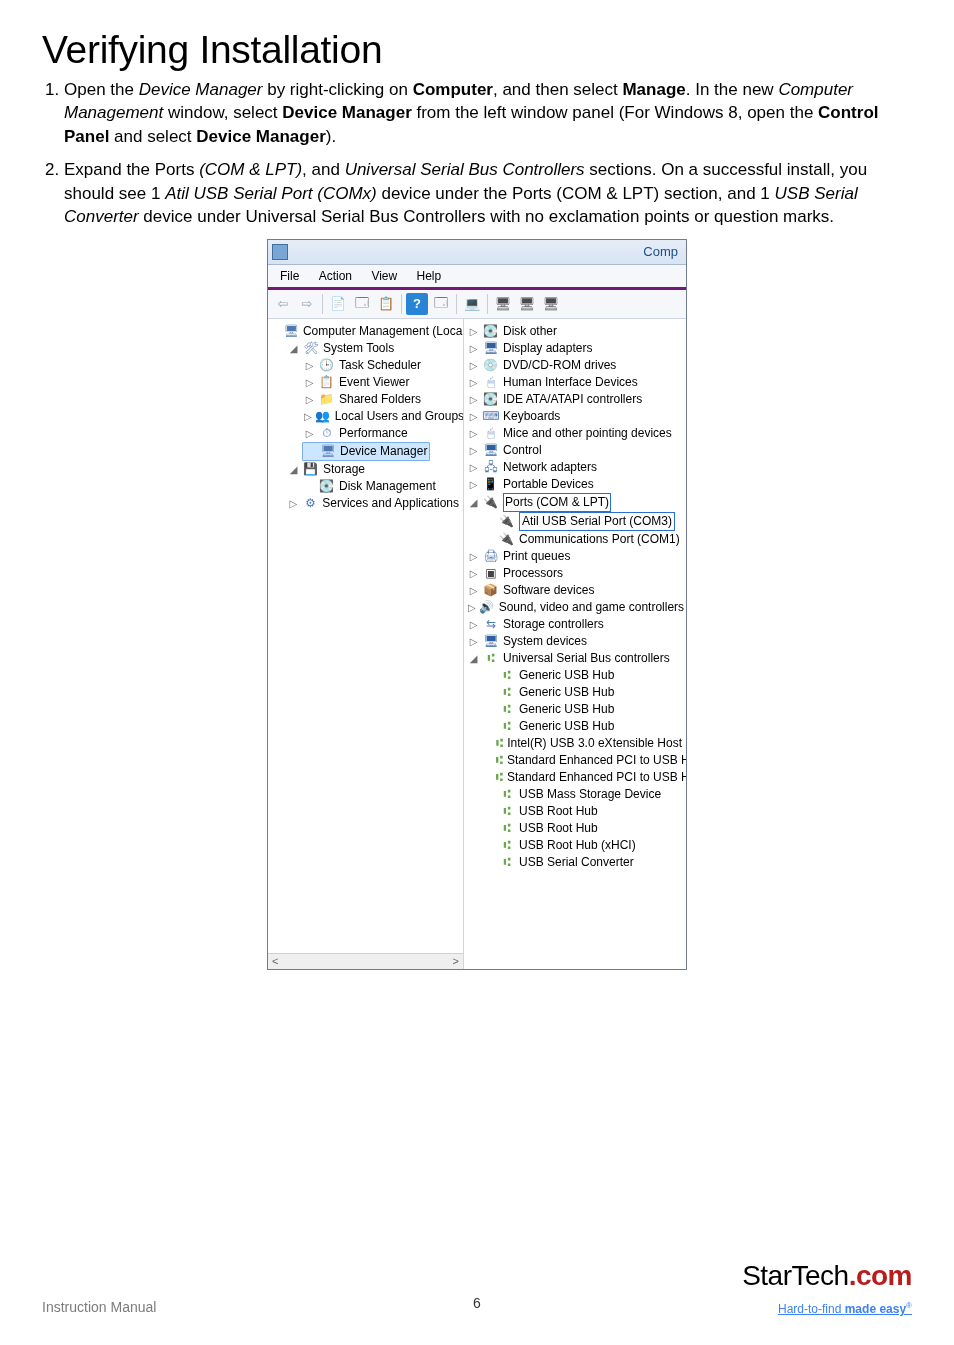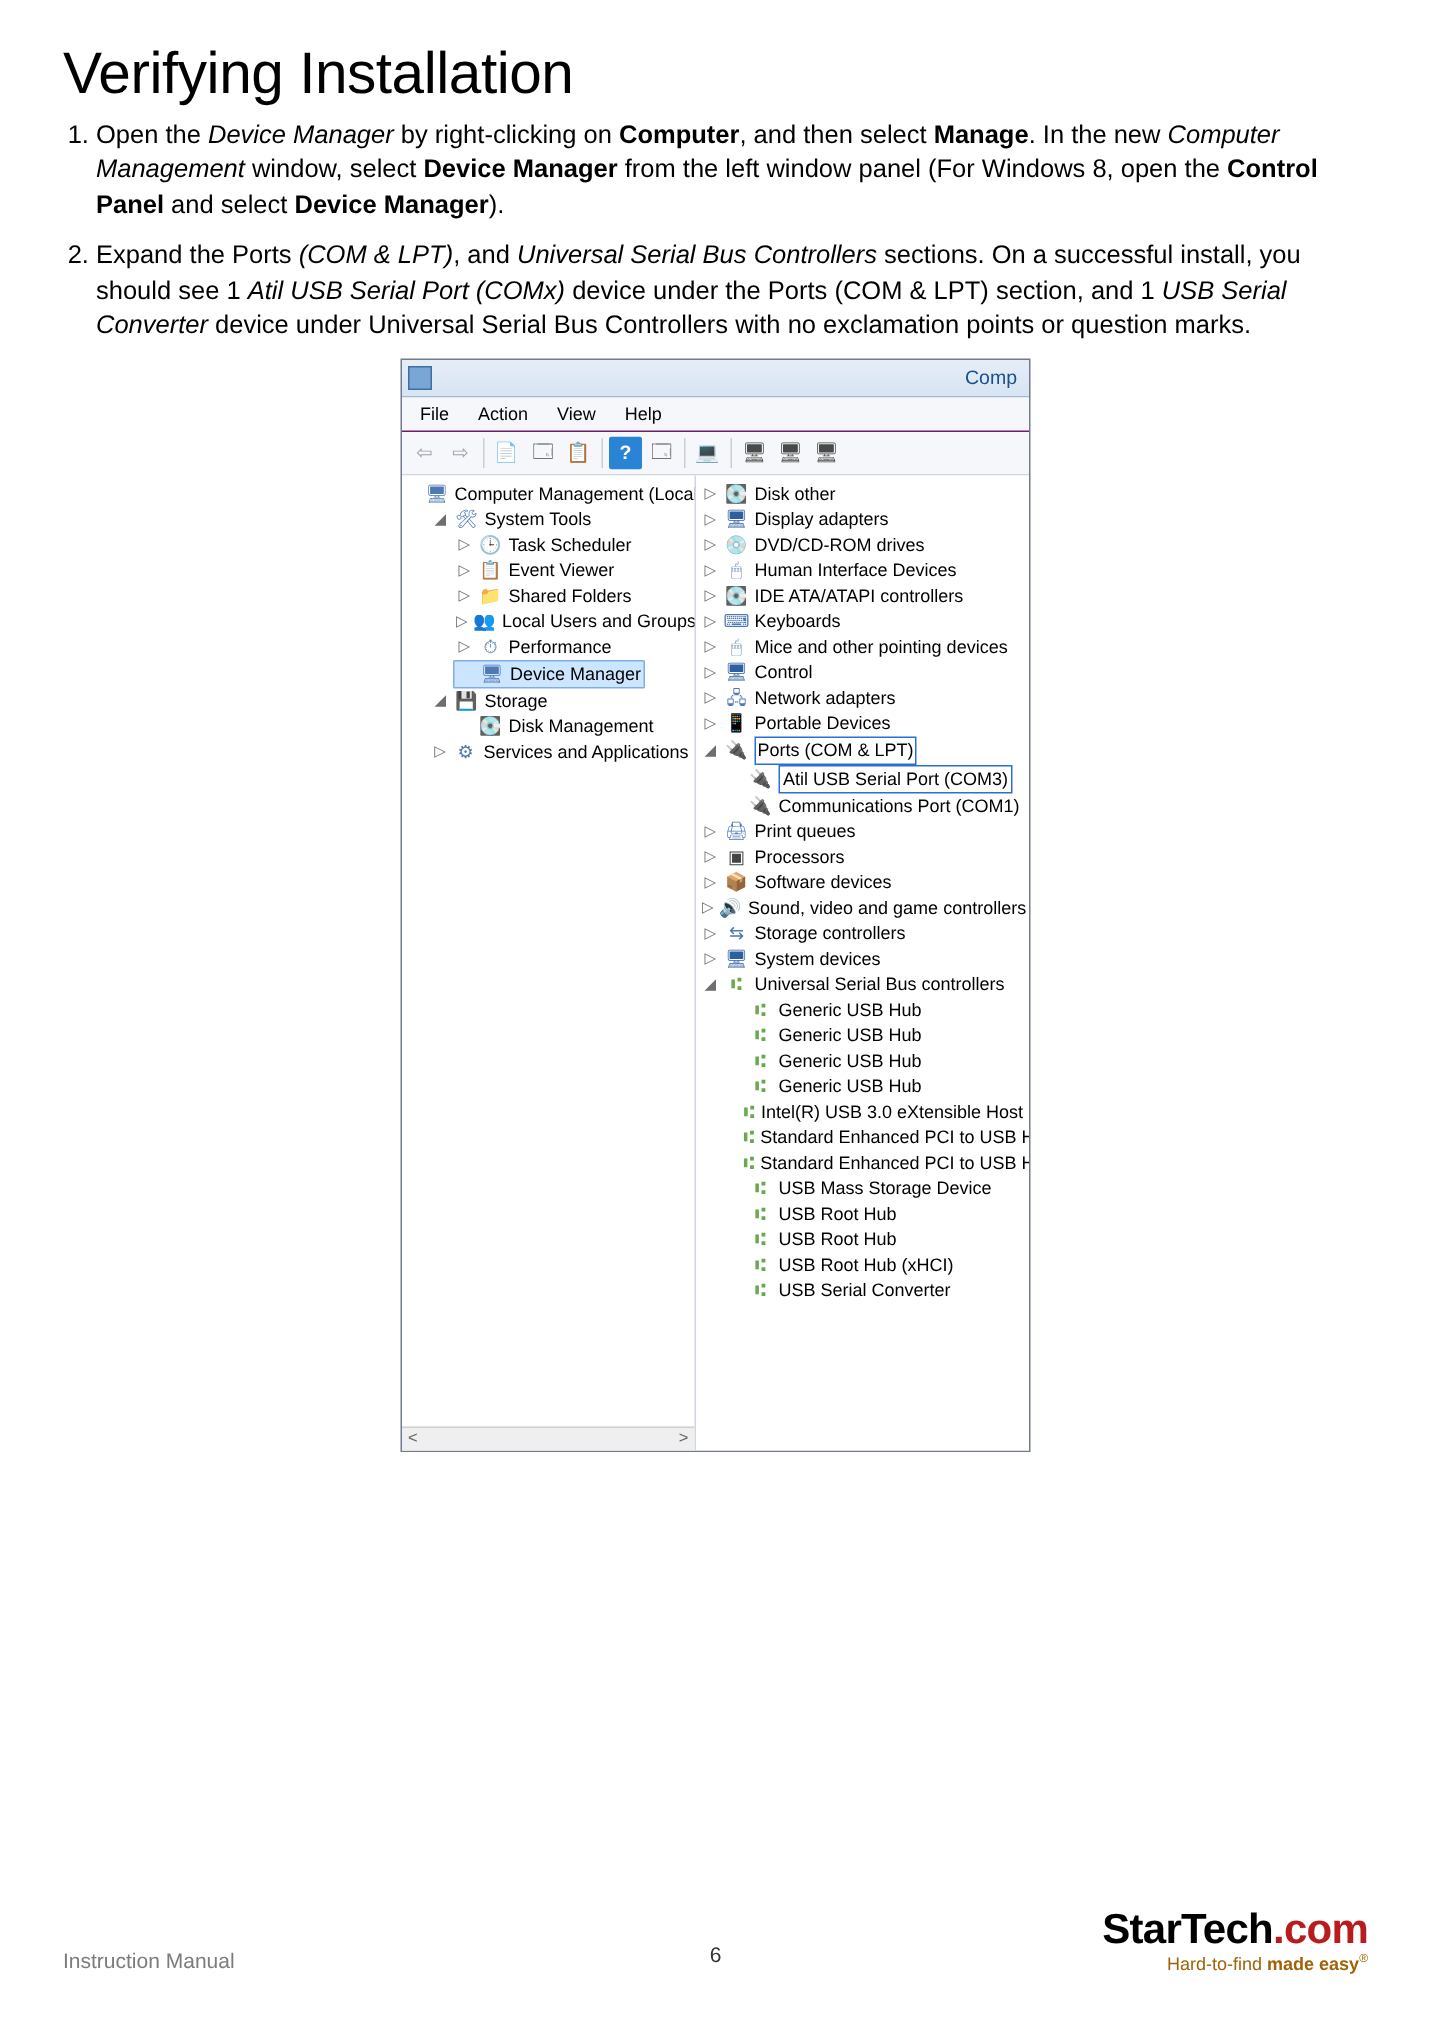--- a/index.html
+++ b/index.html
@@ -53,21 +53,21 @@
     border-bottom:1px solid #a7b8d0;
   }
   .titlebar .app-icon {
     width:16px;height:16px;margin-right:6px;
     background:#7aa6d6;border:1px solid #3d6fa3;
   }
   .titlebar .title-text { flex:1; text-align:right; padding-right:2px; }
 
   .menubar {
     background:#f5f7fa;
-    border-bottom:1px solid #701a75;
+    border-bottom:3px solid #701a75;
     padding:2px 4px;
     font-size:12px;
   }
   .menubar span { display:inline-block; padding:2px 8px; }
 
   .toolbar {
     background:#f5f7fa;
     border-bottom:1px solid #cfd6e0;
     padding:3px 4px;
     display:flex;
@@ -166,24 +166,24 @@
   .footer .pagenum{
     position:absolute;left:50%;transform:translateX(-50%);
     bottom:4px;color:#333;font-size:14px;
   }
   .brand { text-align:right; line-height:1; }
   .brand .logo {
     font-size:28px; font-weight:600; color:#000;
     font-family:"Trebuchet MS","Segoe UI",sans-serif;
     letter-spacing:-0.5px;
   }
-  .brand .logo .c1{font-weight:700;text-align:center;}
+  .brand .logo .c1{font-weight:400;text-align:center;}
   .brand .logo .dotcom{color:#b91c1c;}
   .brand .tag{
-    font-size:12px;color:#a16207;margin-top:2px;
+    font-size:12px;color:#3b82f6;margin-top:12px;text-decoration:underline;
   }
   .brand .tag .easy{font-weight:700;}
   .brand .tag sup{font-size:8px;}
 </style>
 </head>
 <body>
 
 <div class="page">
   <h1>Verifying Installation</h1>
 

